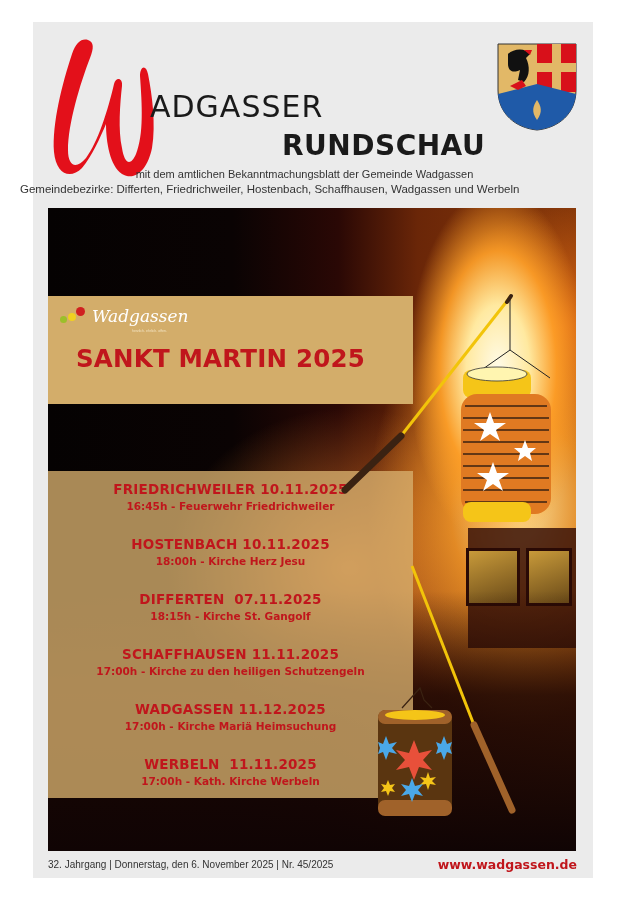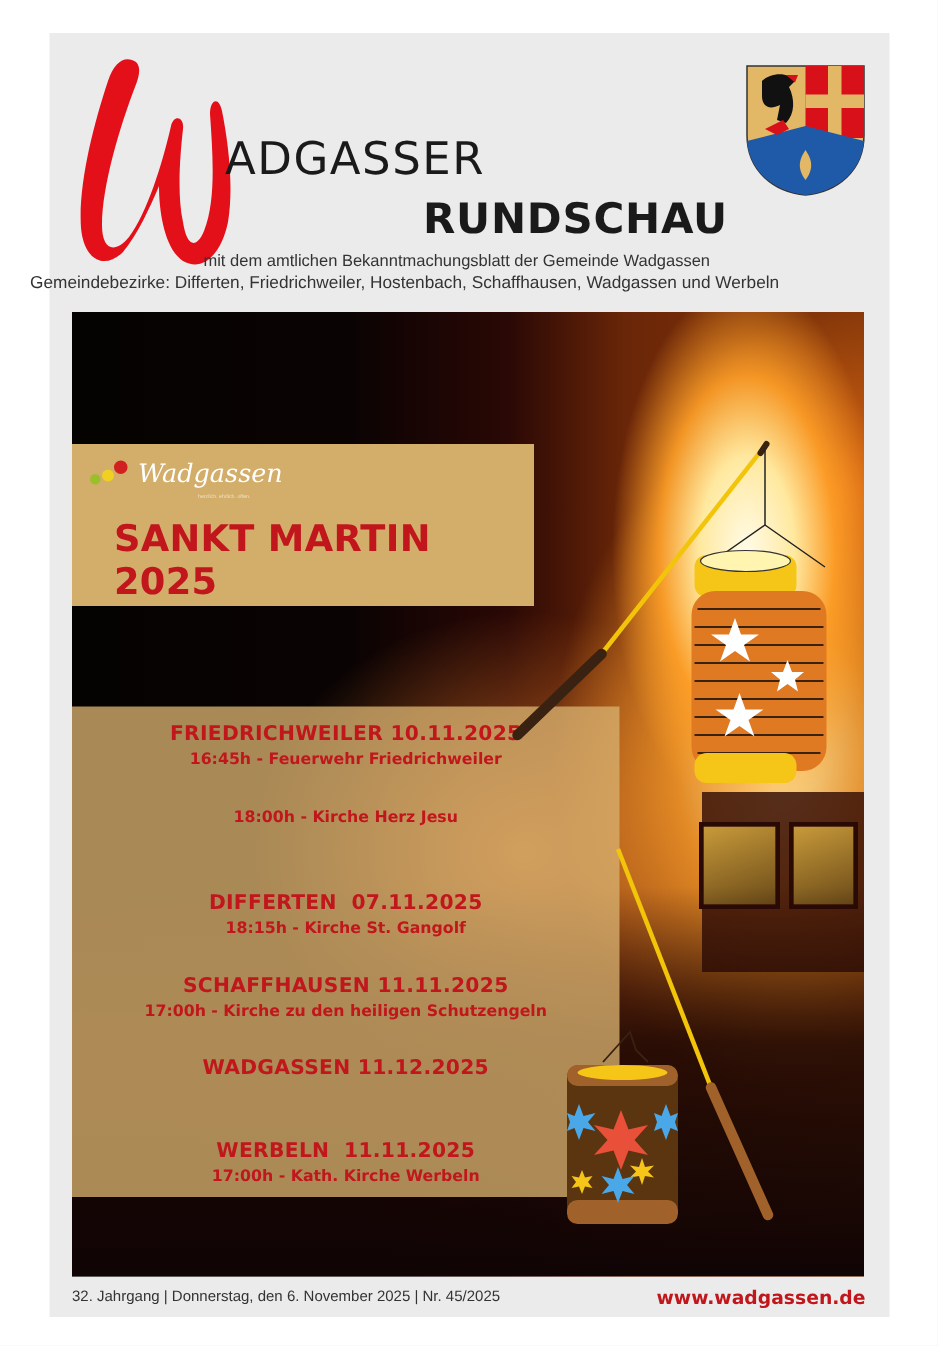--- a/index.html
+++ b/index.html
@@ -21,21 +21,21 @@
       radial-gradient(ellipse 120px 120px at 510px 120px, rgba(230,110,20,0.9) 0%, rgba(120,40,5,0) 100%),
       radial-gradient(ellipse 150px 220px at 470px 300px, #ffe6a0 0%, rgba(240,150,40,0.85) 45%, rgba(90,30,5,0) 100%),
       radial-gradient(ellipse 180px 160px at 300px 360px, rgba(220,120,40,0.8) 0%, rgba(60,20,5,0) 100%),
       linear-gradient(90deg, #050202 0%, #0a0303 35%, #2a0805 55%, #6a2608 70%, #8a3a0a 100%);
   }
   .photo::after { content: ""; position: absolute; left: 0; right: 0; bottom: 0; height: 260px;
     background: linear-gradient(180deg, rgba(30,8,4,0) 0%, rgba(30,8,4,0.85) 40%, #100404 100%); }
   .shed { position: absolute; left: 420px; top: 320px; width: 110px; height: 120px; background: #3a1208; opacity: 0.85; }
   .window { position: absolute; background: linear-gradient(160deg, #c89a3a, #6a4a18); border: 3px solid #2a0a05; }
 
-  .title-box { position: absolute; left: 48px; top: 296px; width: 308px; height: 108px; background: #d3ad6a; z-index: 3; }
+  .title-box { position: absolute; left: 48px; top: 296px; width: 365px; height: 108px; background: #d3ad6a; z-index: 3; }
   .wg-logo { position: absolute; left: 12px; top: 10px; display: flex; align-items: center; }
   .wg-dots { position: relative; width: 30px; height: 20px; }
   .wg-dots span { position: absolute; border-radius: 50%; }
   .wg-word { font-family: "DejaVu Serif", serif; font-style: italic; color: #fff; font-size: 17px; margin-left: 2px; }
   .wg-tag { position: absolute; left: 84px; top: 33px; font-size: 3.5px; color: #f2e2c0; white-space: nowrap; }
   .event-title { position: absolute; left: 28px; top: 48px; font-family: "DejaVu Sans", sans-serif; font-weight: bold; font-size: 24.5px; color: #c0161c; letter-spacing: 0.2px; }
 
   .schedule-box { position: absolute; left: 48px; top: 471px; width: 365px; height: 327px; background: rgba(215,176,110,0.78); z-index: 3; }
   .entry { text-align: center; color: #c0161c; font-family: "DejaVu Sans", sans-serif; font-weight: bold; }
   .entry .place { font-size: 13.5px; letter-spacing: 0.2px; }
@@ -93,32 +93,34 @@
   <div class="event-title">SANKT MARTIN 2025</div>
 </div>
 
 <div class="schedule-box">
   <div class="schedule-list">
     <div class="entry">
       <div class="place">FRIEDRICHWEILER 10.11.2025</div>
       <div class="detail">16:45h - Feuerwehr Friedrichweiler</div>
     </div>
     <div class="entry">
+      <div class="place">HOSTENBACH 10.11.2025</div>
       <div class="detail">18:00h - Kirche Herz Jesu</div>
     </div>
     <div class="entry">
       <div class="place" style="white-space:pre;">DIFFERTEN  07.11.2025</div>
       <div class="detail">18:15h - Kirche St. Gangolf</div>
     </div>
     <div class="entry">
       <div class="place">SCHAFFHAUSEN 11.11.2025</div>
       <div class="detail">17:00h - Kirche zu den heiligen Schutzengeln</div>
     </div>
     <div class="entry">
       <div class="place">WADGASSEN 11.12.2025</div>
+      <div class="detail">17:00h - Kirche Mariä Heimsuchung</div>
     </div>
     <div class="entry">
       <div class="place" style="white-space:pre;">WERBELN  11.11.2025</div>
       <div class="detail">17:00h - Kath. Kirche Werbeln</div>
     </div>
   </div>
 </div>
 
 <svg class="lantern" style="left:335px; top:290px; width:220px; height:240px;" viewBox="0 0 220 240">
   <line x1="176" y1="6" x2="66" y2="146" stroke="#f2c40a" stroke-width="3"></line>

